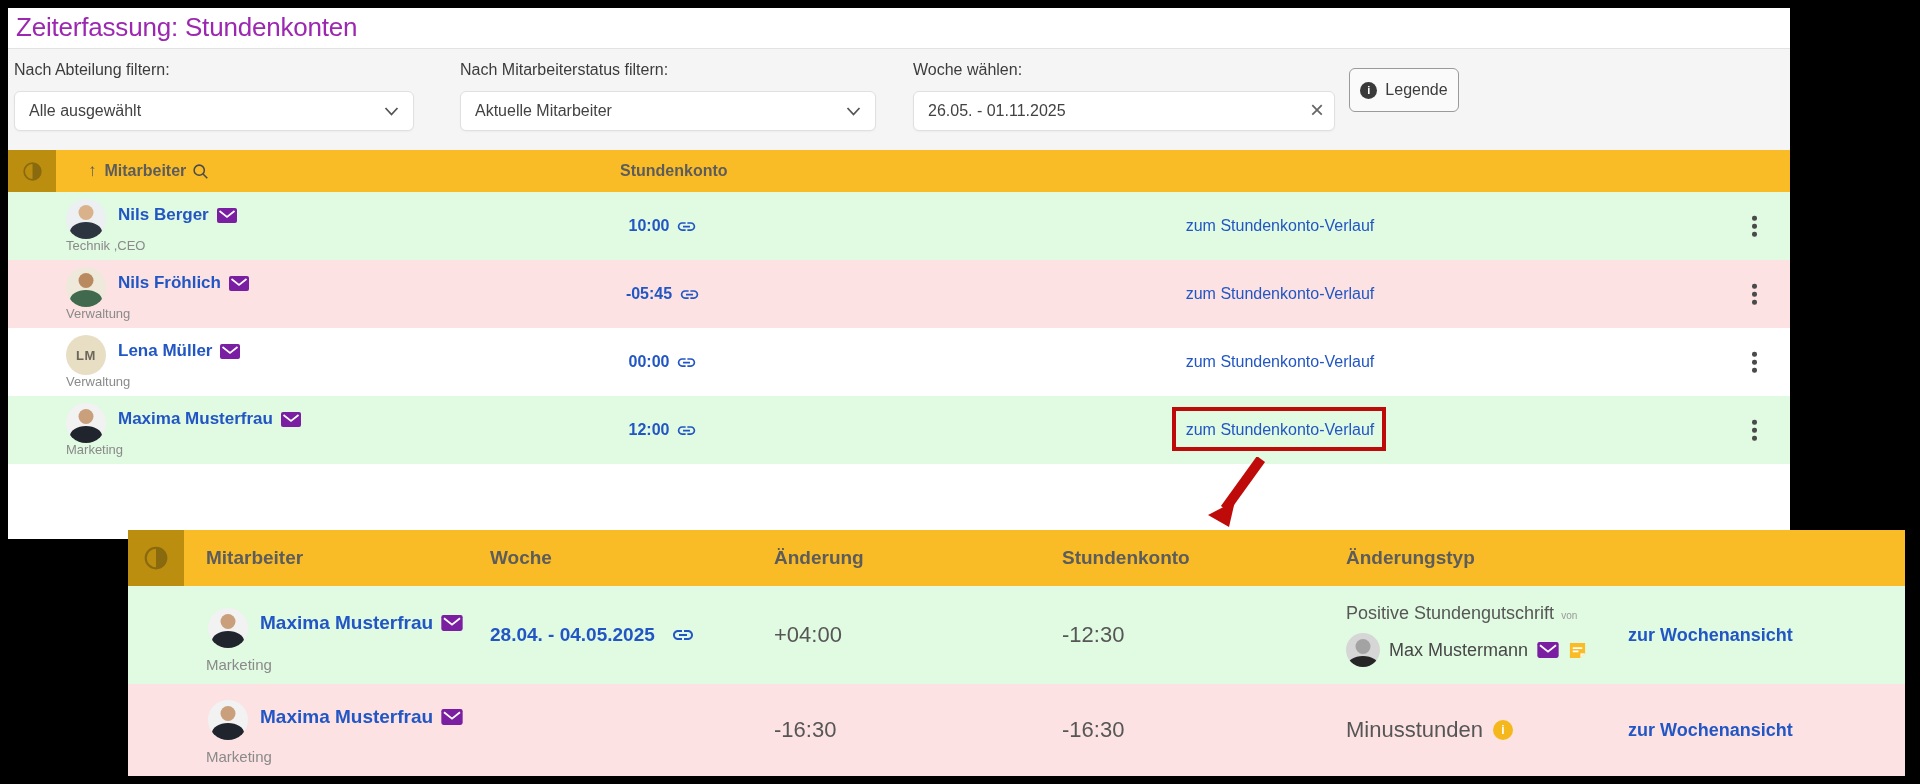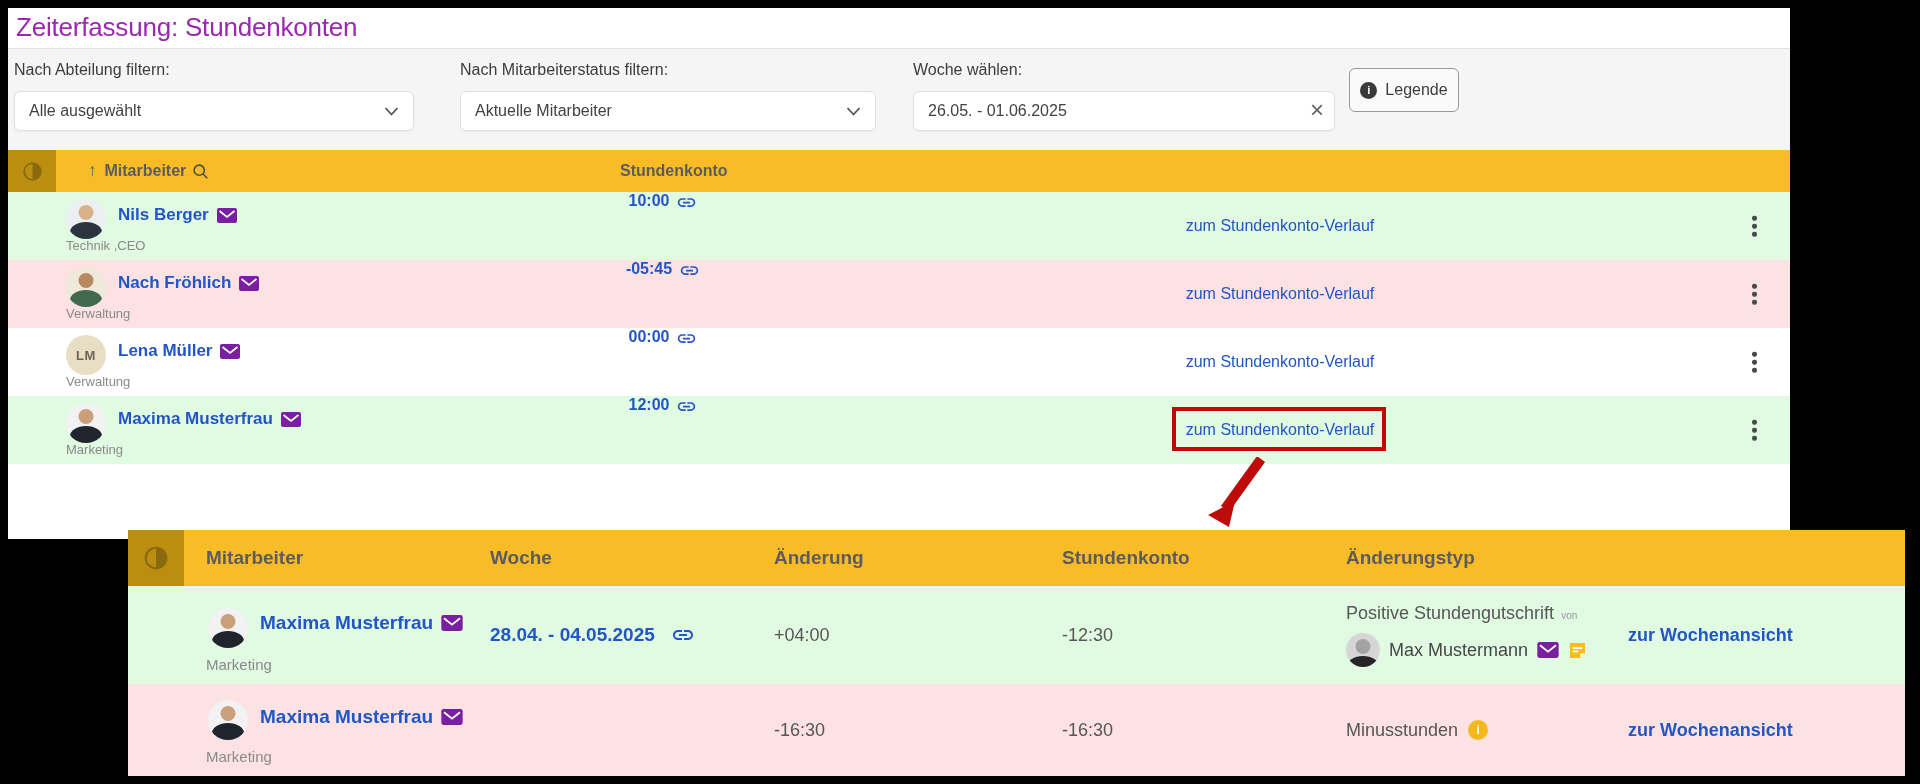--- a/index.html
+++ b/index.html
@@ -74,21 +74,21 @@
   .p-max{background:#d6d6d6;} .p-max::before{background:#a3a3a3;} .p-max::after{background:#262626;}
   .avatar-initials{
     position:absolute;left:58px;top:7px;width:40px;height:40px;border-radius:50%;
     background:#E7DEC4;color:#6d665a;font-size:13px;font-weight:700;
     display:flex;align-items:center;justify-content:center;letter-spacing:.5px;
   }
   .name-line{position:absolute;left:110px;top:13px;display:flex;align-items:center;gap:8px;}
   .emp-name{font-size:17px;font-weight:700;color:#2256C5;cursor:pointer;}
   .dept{position:absolute;left:58px;bottom:7px;font-size:13px;color:#8a8a8a;text-align:right;}
   .acct-cell{position:absolute;left:560px;top:0;width:190px;height:100%;
-    display:flex;justify-content:center;gap:7px;}
+    display:flex;align-items:center;justify-content:center;gap:7px;}
   .acct-val{font-size:16px;font-weight:600;color:#2256C5;}
   .verlauf-cell{position:absolute;left:1120px;top:0;width:304px;height:100%;
     display:flex;align-items:center;justify-content:center;}
   .tbl-link{font-size:16px;color:#2256C5;cursor:pointer;}
   .kebab{position:absolute;left:1740px;top:50%;transform:translateY(-50%);
     display:flex;flex-direction:column;gap:3.5px;padding:4px;cursor:pointer;}
   .kebab i{width:4.5px;height:4.5px;border-radius:50%;background:#4a4a4a;}
 
   .hl-box{position:absolute;left:1164px;top:11px;width:214px;height:44px;
     border:4px solid #BF0A0A;box-sizing:border-box;}
@@ -105,21 +105,21 @@
   .d-row .avatar{left:80px;top:22px;}
   #d-row-1 .avatar{top:16px;}
   .d-row .name-line{left:132px;top:26px;}
   #d-row-1 .name-line{top:22px;}
   .d-row .emp-name{font-size:19px;}
   .d-row .dept{left:78px;bottom:11px;font-size:15px;}
   .d-col{position:absolute;top:0;height:100%;display:flex;align-items:center;}
   .col-week{left:362px;gap:16px;}
   .week-link{font-size:19px;font-weight:700;color:#2256C5;cursor:pointer;}
   .col-change{left:646px;} .col-acct{left:934px;}
-  .plain-val{font-size:18px;color:#565656;}
+  .plain-val{font-size:22px;color:#565656;}
   .col-type{left:1218px;width:280px;}
   .type-stack{display:flex;flex-direction:column;gap:9px;}
   .type-line1{font-size:18px;color:#565656;display:flex;align-items:baseline;gap:7px;}
   .type-von{font-size:10px;color:#9a9a9a;}
   .type-line2{display:flex;align-items:center;gap:9px;}
   .type-line2 .avatar{position:relative;left:0;top:0;width:34px;height:34px;}
   .by-name{font-size:18px;color:#474747;}
   .col-walink{left:1500px;}
   .wa-link{font-size:18px;font-weight:700;color:#2256C5;cursor:pointer;}
 
@@ -155,21 +155,21 @@
           <svg width="15" height="9" viewBox="0 0 15 9">
               <polyline points="1.5,1 7.5,7.5 13.5,1" fill="none" stroke="#555" stroke-width="1.8"></polyline>
             </svg>
         </span>
       </div>
     </div>
 
     <div class="filter-group" style="left:905px;">
       <div class="filter-label">Woche wählen:</div>
       <div class="filter-control" style="width:392px;">
-        <span>26.05. - 01.06.2025</span>
+        <span>26.05. - 01.11.2025</span>
         <span class="clear-x">×</span>
       </div>
     </div>
 
     <div class="legend-btn">
       <i class="info-dark">i</i>
       <span>Legende</span>
     </div>
   </div>
 
@@ -223,21 +223,21 @@
     <div class="kebab">
         <i></i>
         <i></i>
         <i></i>
       </div>
   </div>
 
   <div class="m-row row-pink" style="top:252px;">
     <div class="avatar photo p-sina"></div>
     <div class="name-line">
-      <span class="emp-name">Nach Fröhlich</span>
+      <span class="emp-name">Nils Fröhlich</span>
       <span>
         <svg width="20" height="15" viewBox="0 0 20 15">
             <rect width="20" height="15" rx="2" fill="#7B1FA2"></rect>
             <polyline points="2.5,3 10,9 17.5,3" fill="none" stroke="#fff" stroke-width="1.7"></polyline>
           </svg>
       </span>
     </div>
     <div class="dept">Verwaltung</div>
     <div class="acct-cell">
       <span class="acct-val">-05:45</span>

